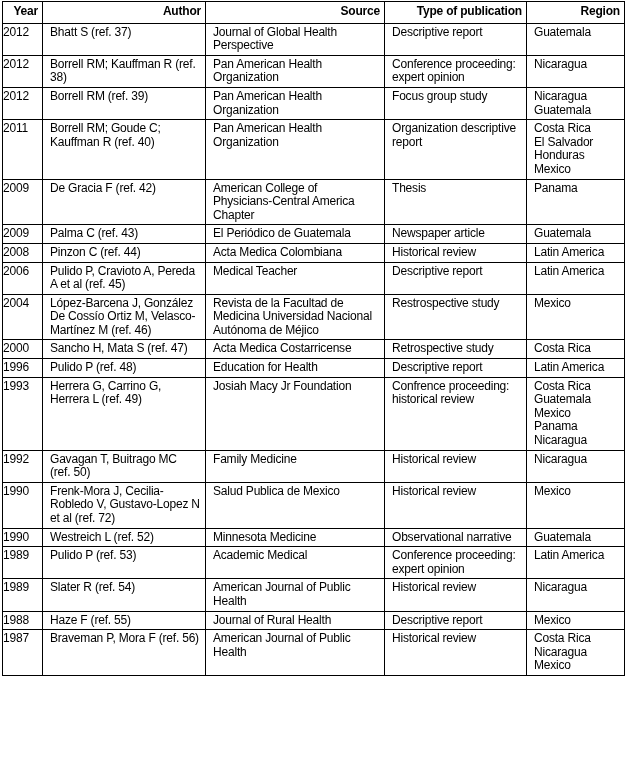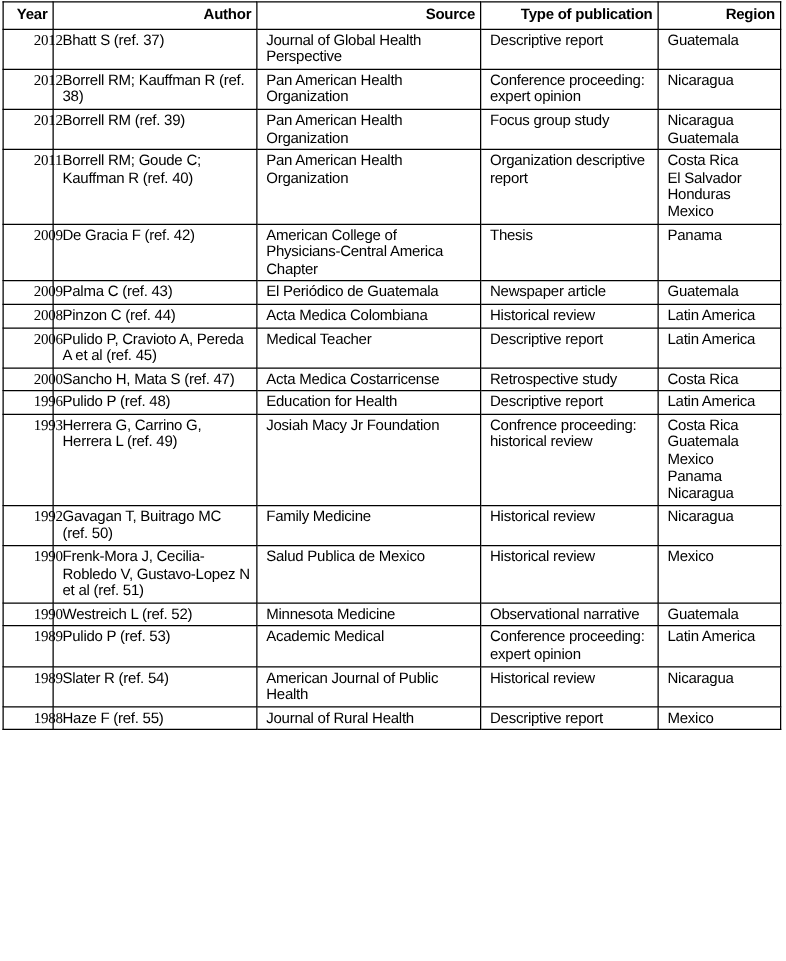--- a/index.html
+++ b/index.html
@@ -30,21 +30,21 @@
       line-height: 13.6px;
       font-weight: normal;
       text-align: left;
       letter-spacing: -0.2px;
     }
     table.pubs th {
       font-weight: bold;
       text-align: right;
       padding: 3px 4px 4px 4px;
     }
-    table.pubs td.year { padding-left: 24px; font-family: Liberation Serif, serif; }
+    table.pubs td.year { padding-left: 0; }
     td.italic { }
     col.c-year { width: 40px; }
     col.c-author { width: 163px; }
     col.c-source { width: 179px; }
     col.c-type { width: 142px; }
     col.c-region { width: 98px; }
     .line { display: block; }
   </style>
 </head>
 <body>
@@ -137,20 +137,29 @@
       <tr>
         <td class="year">2006</td>
         <td>Pulido P, Cravioto A, Pereda A et al (ref. 45)</td>
         <td class="italic">Medical Teacher</td>
         <td>Descriptive report</td>
         <td>
           <span class="line">Latin America</span>
         </td>
       </tr>
       <tr>
+        <td class="year">2004</td>
+        <td>López-Barcena J, González De Cossío Ortiz M, Velasco-Martínez M (ref. 46)</td>
+        <td class="italic">Revista de la Facultad de Medicina Universidad Nacional Autónoma de Méjico</td>
+        <td>Restrospective study</td>
+        <td>
+          <span class="line">Mexico</span>
+        </td>
+      </tr>
+      <tr>
         <td class="year">2000</td>
         <td>Sancho H, Mata S (ref. 47)</td>
         <td class="italic">Acta Medica Costarricense</td>
         <td>Retrospective study</td>
         <td>
           <span class="line">Costa Rica</span>
         </td>
       </tr>
       <tr>
         <td class="year">1996</td>
@@ -178,21 +187,21 @@
         <td class="year">1992</td>
         <td>Gavagan T, Buitrago MC (ref. 50)</td>
         <td class="italic">Family Medicine</td>
         <td>Historical review</td>
         <td>
           <span class="line">Nicaragua</span>
         </td>
       </tr>
       <tr>
         <td class="year">1990</td>
-        <td>Frenk-Mora J, Cecilia-Robledo V, Gustavo-Lopez N et al (ref. 51)</td>
+        <td>Frenk-Mora J, Cecilia-Robledo V, Gustavo-Lopez N et al (ref. 72)</td>
         <td class="italic">Salud Publica de Mexico</td>
         <td>Historical review</td>
         <td>
           <span class="line">Mexico</span>
         </td>
       </tr>
       <tr>
         <td class="year">1990</td>
         <td>Westreich L (ref. 52)</td>
         <td class="italic">Minnesota Medicine</td>
@@ -221,14 +230,25 @@
       </tr>
       <tr>
         <td class="year">1988</td>
         <td>Haze F (ref. 55)</td>
         <td class="italic">Journal of Rural Health</td>
         <td>Descriptive report</td>
         <td>
           <span class="line">Mexico</span>
         </td>
       </tr>
+      <tr>
+        <td class="year">1987</td>
+        <td>Braveman P, Mora F (ref. 56)</td>
+        <td class="italic">American Journal of Public Health</td>
+        <td>Historical review</td>
+        <td>
+          <span class="line">Costa Rica</span>
+          <span class="line">Nicaragua</span>
+          <span class="line">Mexico</span>
+        </td>
+      </tr>
     </tbody>
 </table>
 
 </body></html>

